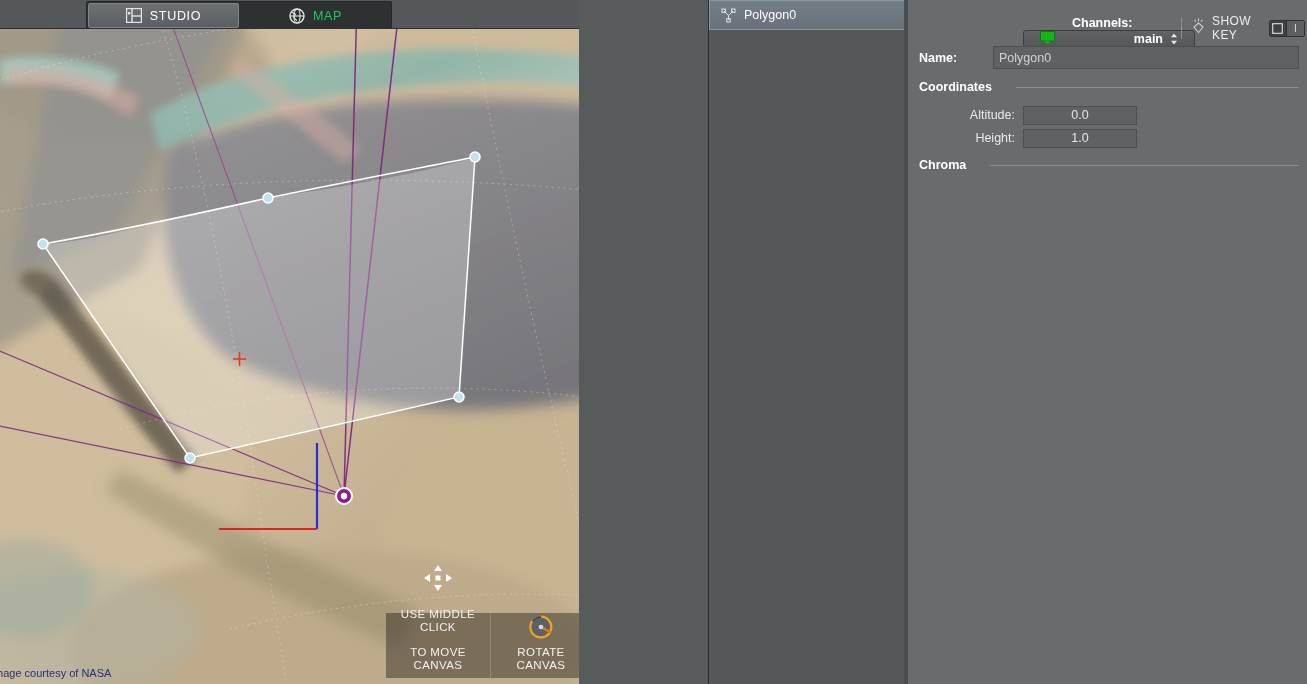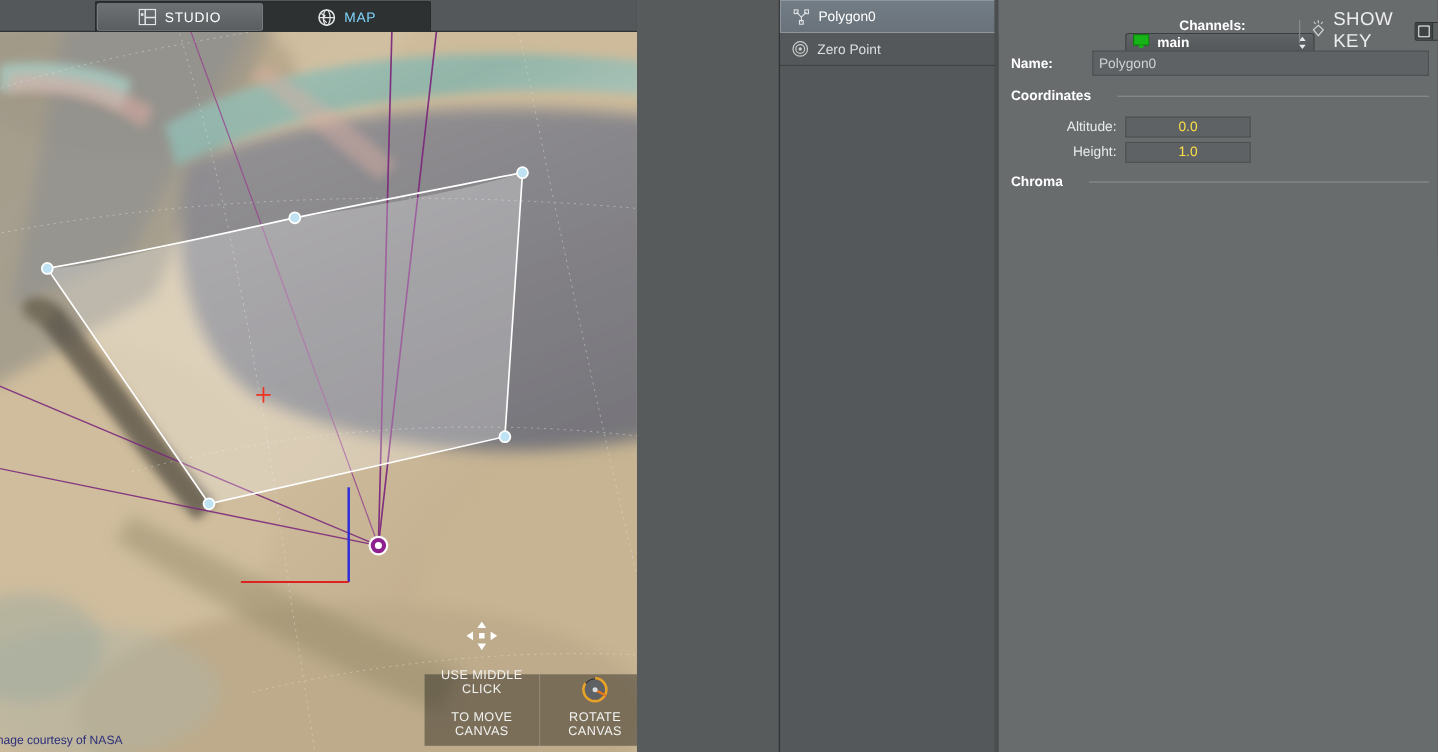--- a/index.html
+++ b/index.html
@@ -33,21 +33,21 @@
     border-bottom: none;
     display: flex;
     border-radius: 2px 2px 0 0;
   }
   .tab {
     flex: 1 1 50%;
     display: flex; align-items: center; justify-content: center;
     gap: 8px;
     font-size: 12.5px;
     letter-spacing: 0.7px;
-    color: #7dd3fc;
+    color: #22c55e;
     cursor: pointer;
     position: relative;
   }
   .tab.active {
     background: linear-gradient(180deg,#6d7174 0%,#5a5e60 100%);
     border: 1px solid #80858a;
     border-radius: 2px;
     margin: 1px;
     color: #ffffff;
   }
@@ -147,36 +147,37 @@
   .row { display: flex; align-items: center; }
   #channels-row { position: absolute; left: 11px; top: 16px; width: 380px; height: 24px; flex-direction: column; }
   .fld-label { font-size: 12.5px; color: #ffffff; font-weight: bold; }
   #channels-label { width: 74px; }
   #channel-select {
     width: 172px; height: 24px;
     background: linear-gradient(180deg,#5f6365 0%,#53575a 100%);
     border: 1px solid #3b3e3f;
     border-radius: 3px;
     display: flex; align-items: center; gap: 7px;
-    padding: 0 6px;
+    padding: 0 16px;
     font-size: 12.5px; color: #ffffff; font-weight: bold;
     cursor: pointer;
+    text-align: right;
   }
   #channel-select .lbl { flex: 1; }
   #showkey-divider {
     position: absolute; left: 262px; top: 2px;
     width: 1px; height: 21px;
     background: #8b8e8f;
   }
   #showkey-group {
     position: absolute; left: 272px; top: 0;
     height: 24px;
     display: flex; align-items: center; gap: 6px;
   }
-  #showkey-label { font-size: 17px; color: #eceded; letter-spacing: 0.4px; }
+  #showkey-label { font-size: 12px; color: #eceded; letter-spacing: 0.4px; }
   .keytoggle {
     display: flex; height: 17px;
     border: 1px solid #2f3233;
     border-radius: 2px; overflow: hidden;
   }
   .keytoggle .seg {
     width: 23px;
     display: flex; align-items: center; justify-content: center;
     font-size: 10px; color: #dcdedf;
     cursor: pointer;
@@ -204,21 +205,21 @@
   .section-head .t { font-size: 12.5px; color: #ffffff; font-weight: bold; white-space: nowrap; }
   .section-head .rule { flex: 1; height: 1px; background: #8b8e8f; }
 
   #coord-fields { position: absolute; left: 11px; top: 105px; width: 380px; }
   .coord-line { display: flex; align-items: center; height: 20px; margin-bottom: 3px; }
   .coord-line .cl { width: 104px; text-align: right; padding-right: 8px; font-size: 12.5px; color: #e9eaea; }
   .coord-val {
     width: 114px; height: 19px;
     background: #5e6264;
     border: 1px solid #4c5051;
-    color: #fde047;
+    color: #e5e5e5;
     font-size: 12.5px;
     font-family: "Liberation Sans", sans-serif;
     text-align: center;
     padding: 0;
   }
 </style>
 </head>
 <body>
 
 <div id="app">
@@ -419,30 +420,20 @@
           </g>
           <g fill="none" stroke="#e0e2e3" stroke-width="1">
             <rect x="1" y="1" width="3.4" height="3.4"></rect>
             <rect x="10.6" y="1" width="3.4" height="3.4"></rect>
             <rect x="5.8" y="10.6" width="3.4" height="3.4"></rect>
           </g>
         </svg>
       </span>
       <span>Polygon0</span>
     </div>
-    <div class="obj-item">
-      <span class="glyph">
-        <svg width="15" height="15" viewBox="0 0 15 15">
-          <circle cx="7.5" cy="7.5" r="6.6" fill="none" stroke="#c9cbcc" stroke-width="1.1"></circle>
-          <circle cx="7.5" cy="7.5" r="4" fill="none" stroke="#c9cbcc" stroke-width="1.1"></circle>
-          <circle cx="7.5" cy="7.5" r="1.6" fill="#c9cbcc"></circle>
-        </svg>
-      </span>
-      <span>Zero Point</span>
-    </div>
     <div id="obj-scrollbar"></div>
   </div>
 
   <div id="props-pane">
 
     <div id="channels-row" class="row">
       <span id="channels-label" class="fld-label">Channels:</span>
       <div id="channel-select">
         <span>
           <svg width="15" height="13" viewBox="0 0 15 13">

